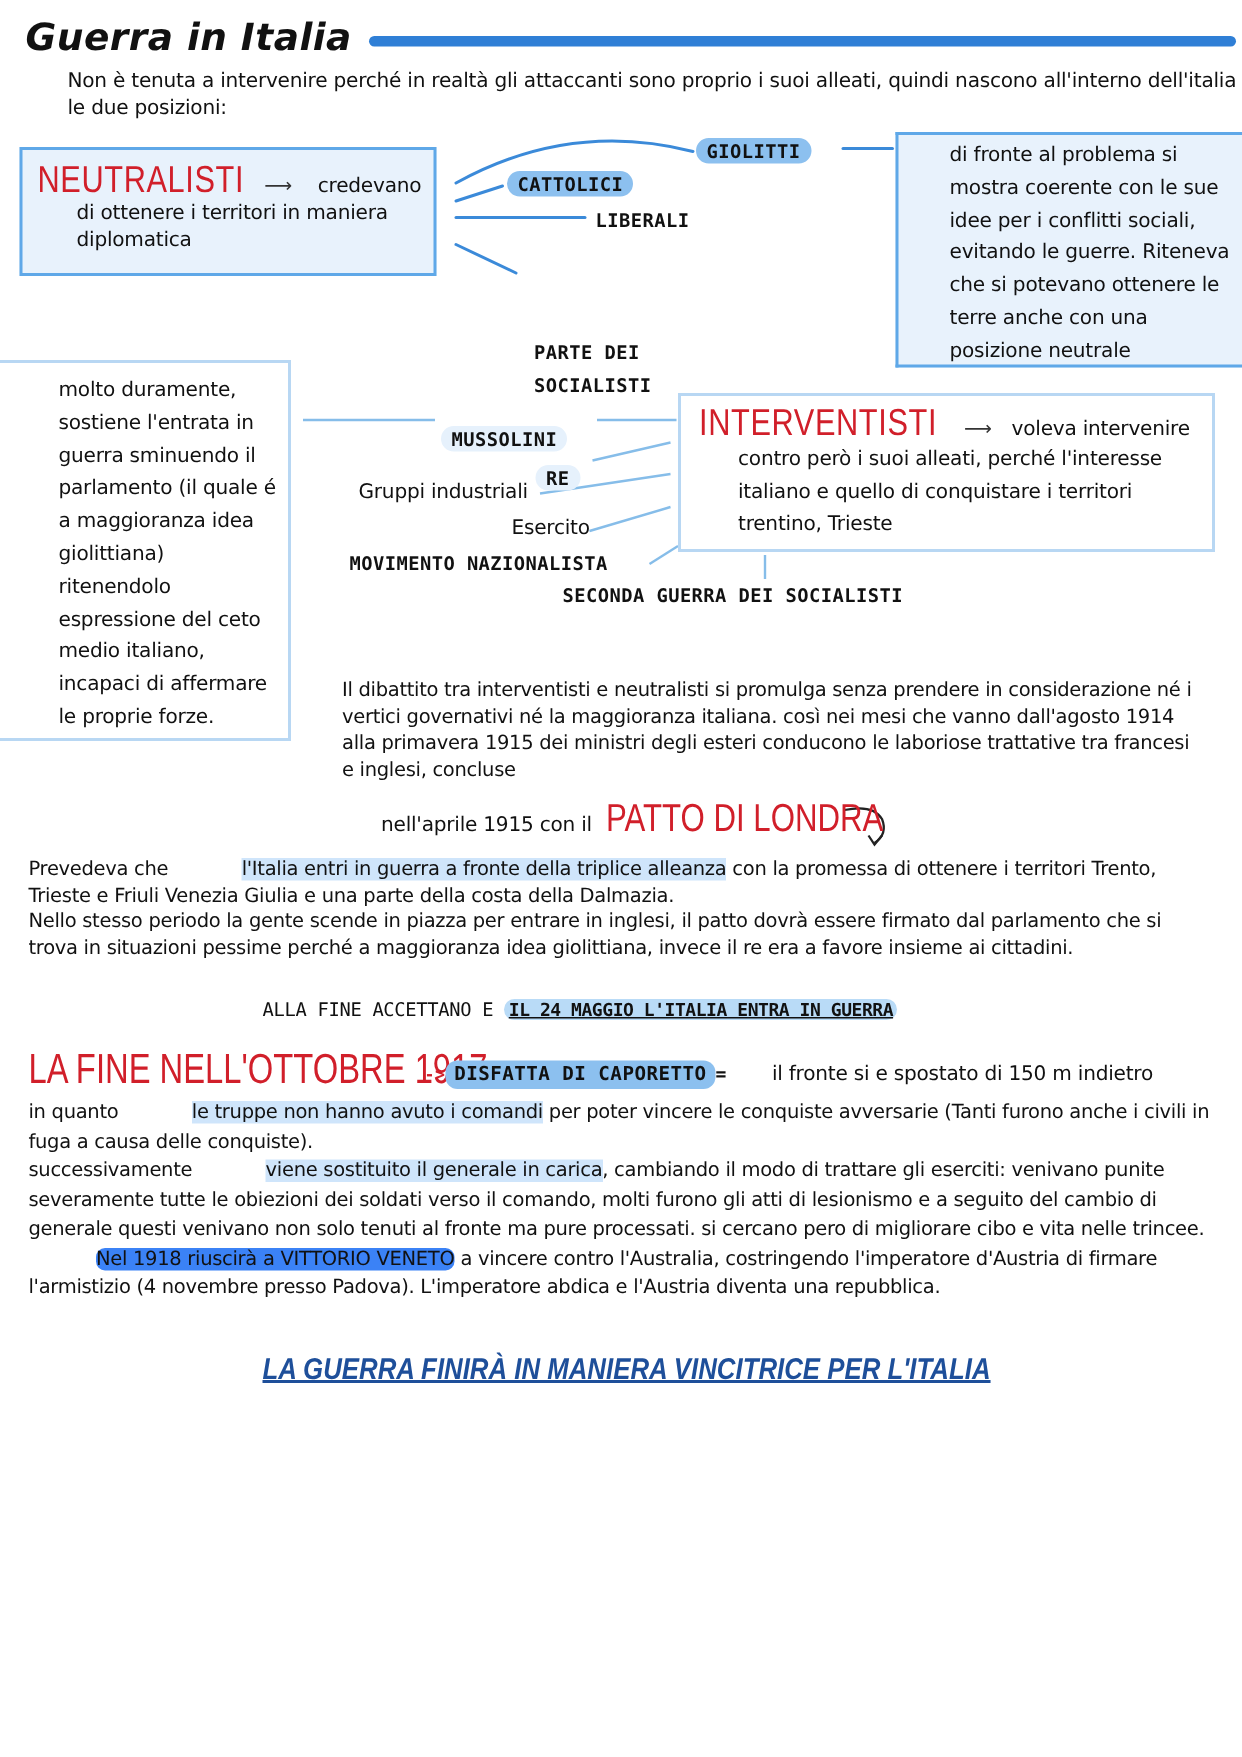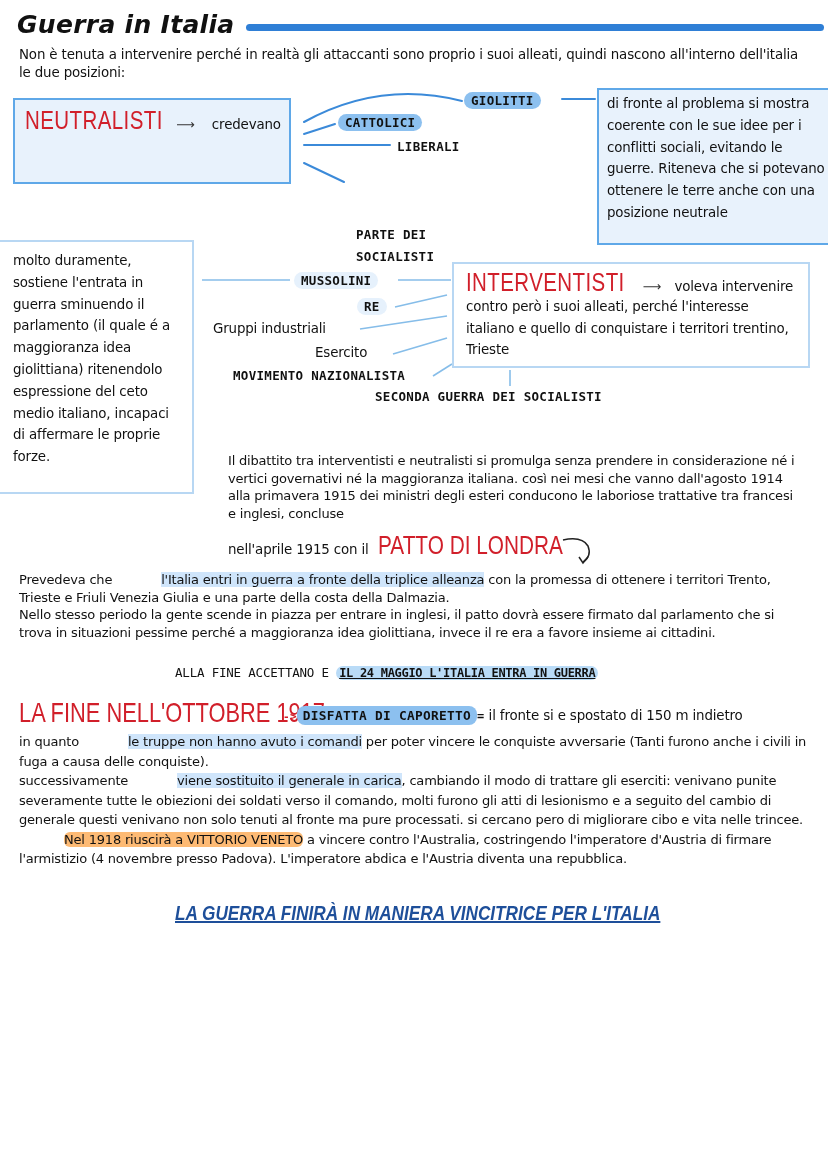--- a/index.html
+++ b/index.html
@@ -1,35 +1,35 @@
 <!DOCTYPE html>
 <html><head>
 <meta charset="utf-8">
 <style>
   html, body { margin: 0; padding: 0; background: #ffffff; }
   body { width: 828px; height: 1171px; position: relative; overflow: hidden;
          font-family: "DejaVu Sans", sans-serif; color: #111; }
   .abs { position: absolute; }
-  .txt { font-size: 13.4px; line-height: 18px; letter-spacing: -0.15px; }
+  .txt { font-size: 13.4px; line-height: 18px; letter-spacing: -0.15px; margin-left: 26px; }
   .txt-tight { font-size: 13px; line-height: 17.5px; letter-spacing: -0.2px; }
   .title { font-family: "DejaVu Sans", sans-serif; font-weight: bold; font-style: italic;
            font-size: 25px; letter-spacing: 0.3px; color: #111; }
   .title-rule { height: 7px; background: #2f7fd6; border-radius: 4px; }
   .box { border: 2px solid #5fa8e8; background: #e8f2fc; box-sizing: border-box; }
   .box-light { border: 2px solid #b8d7f3; background: #ffffff; box-sizing: border-box; }
   .red-head { font-family: "Liberation Sans", sans-serif; color: #d11f2a; font-size: 25px;
               letter-spacing: 0.5px; transform: scaleX(0.82); transform-origin: left center;
               display: inline-block; }
   .red-big { font-family: "Liberation Sans", sans-serif; color: #d11f2a; font-size: 26px;
              transform: scaleX(0.8); transform-origin: left center; display: inline-block;
              white-space: nowrap; }
   .mono-label { font-family: "DejaVu Sans Mono", monospace; font-weight: bold; font-size: 12.5px;
                 letter-spacing: 0.3px; color: #111; white-space: nowrap; }
   .pill { background: #8cc0ef; border-radius: 10px; padding: 1px 7px; }
-  .pill-soft { background: #e6f1fc; border-radius: 10px; padding: 1px 7px; }
+  .pill-soft { background: #e6f1fc; border-radius: 10px; padding: 1px 7px; margin-top: 12px; }
   .hl { background: #cfe5fb; margin-left: 45px; }
   .hl-strong { background: #9ccaf3; border-radius: 8px; padding: 0 3px; }
   .arrow { font-size: 13px; color: #333; }
   .final { font-family: "Liberation Sans", sans-serif; font-weight: bold; color: #1e4f9a;
            font-size: 20px; text-decoration: underline; white-space: nowrap;
            transform: scaleX(0.86); transform-origin: left center; display: inline-block; }
   svg.lines { position: absolute; left: 0; top: 0; }
 </style>
 </head>
 <body>
@@ -61,20 +61,21 @@
 <div class="abs title" style="left:17px; top:10px;">Guerra in Italia</div>
 <div class="abs title-rule" style="left:246px; top:24px; width:578px;"></div>
 <div class="abs txt" style="left:19px; top:46px; width:780px;">Non è tenuta a intervenire perché in realtà gli attaccanti sono proprio i suoi alleati, quindi nascono all'interno dell'italia le due posizioni:</div>
 
 <div class="abs box" style="left:13px; top:98px; width:278px; height:86px; padding:6px 10px;">
   <div style="white-space:nowrap; height:28px;">
     <span class="red-head">NEUTRALISTI</span>
     <span class="arrow" style="margin-left:-22px;">⟶</span>
     <span class="txt" style="margin-left:12px;">credevano</span>
   </div>
+  <div class="txt">di ottenere i territori in maniera diplomatica</div>
 </div>
 
 <div class="abs mono-label pill" style="left:464px; top:92px;">GIOLITTI</div>
 <div class="abs mono-label pill" style="left:338px; top:114px;">CATTOLICI</div>
 <div class="abs mono-label" style="left:397px; top:139px;">LIBERALI</div>
 <div class="abs mono-label" style="left:356px; top:180px; width:100px; white-space:normal; line-height:22px;margin-top:44px;">PARTE DEI SOCIALISTI</div>
 
 <div class="abs box" style="left:597px; top:88px; width:236px; height:157px; padding:3px 8px; border-right:none;">
   <div class="txt" style="line-height:21.8px;">di fronte al problema si mostra coerente con le sue idee per i conflitti sociali, evitando le guerre. Riteneva che si potevano ottenere le terre anche con una posizione neutrale</div>
 </div>
@@ -116,18 +117,18 @@
 <div class="abs" style="left:19px; top:697px; white-space:nowrap;">
   <span class="red-big" style="font-size:28px; transform:scaleX(0.78);">LA FINE NELL'OTTOBRE 1917</span>
 </div>
 <div class="abs" style="left:283px; top:705px; white-space:nowrap;">
   <span class="mono-label" style="font-size:11px; color:#d11f2a;">-&gt;</span><span class="mono-label hl-strong" style="font-size:12.8px; background:#8cc0ef; padding:2px 6px;">DISFATTA DI CAPORETTO</span><span class="mono-label" style="font-size:12px;">=</span><span class="txt"> il fronte si e spostato di 150 m indietro</span>
 </div>
 
 <div class="abs txt-tight" style="left:19px; top:732px; width:790px; line-height:19.5px;">
   <span>in quanto </span><span class="hl">le truppe non hanno avuto i comandi</span><span> per poter vincere le conquiste avversarie (Tanti furono anche i civili in fuga a causa delle conquiste).</span><br>
   <span>successivamente </span><span class="hl">viene sostituito il generale in carica</span><span>, cambiando il modo di trattare gli eserciti: venivano punite severamente tutte le obiezioni dei soldati verso il comando, molti furono gli atti di lesionismo e a seguito del cambio di generale questi venivano non solo tenuti al fronte ma pure processati. si cercano pero di migliorare cibo e vita nelle trincee.</span><br>
-  <span class="hl" style="background:#fdba74; border-radius:6px;text-align:center;">Nel 1918 riuscirà a VITTORIO VENETO</span><span> a vincere contro l'Australia, costringendo l'imperatore d'Austria di firmare l'armistizio (4 novembre presso Padova). L'imperatore abdica e l'Austria diventa una repubblica.</span>
+  <span class="hl" style="background:#3b82f6; border-radius:6px;text-align:center;">Nel 1918 riuscirà a VITTORIO VENETO</span><span> a vincere contro l'Australia, costringendo l'imperatore d'Austria di firmare l'armistizio (4 novembre presso Padova). L'imperatore abdica e l'Austria diventa una repubblica.</span>
 </div>
 
 <div class="abs" style="left:175px; top:902px;font-style:italic;">
   <span class="final">LA GUERRA FINIRÀ IN MANIERA VINCITRICE PER L'ITALIA</span>
 </div>
 
 </body></html>

